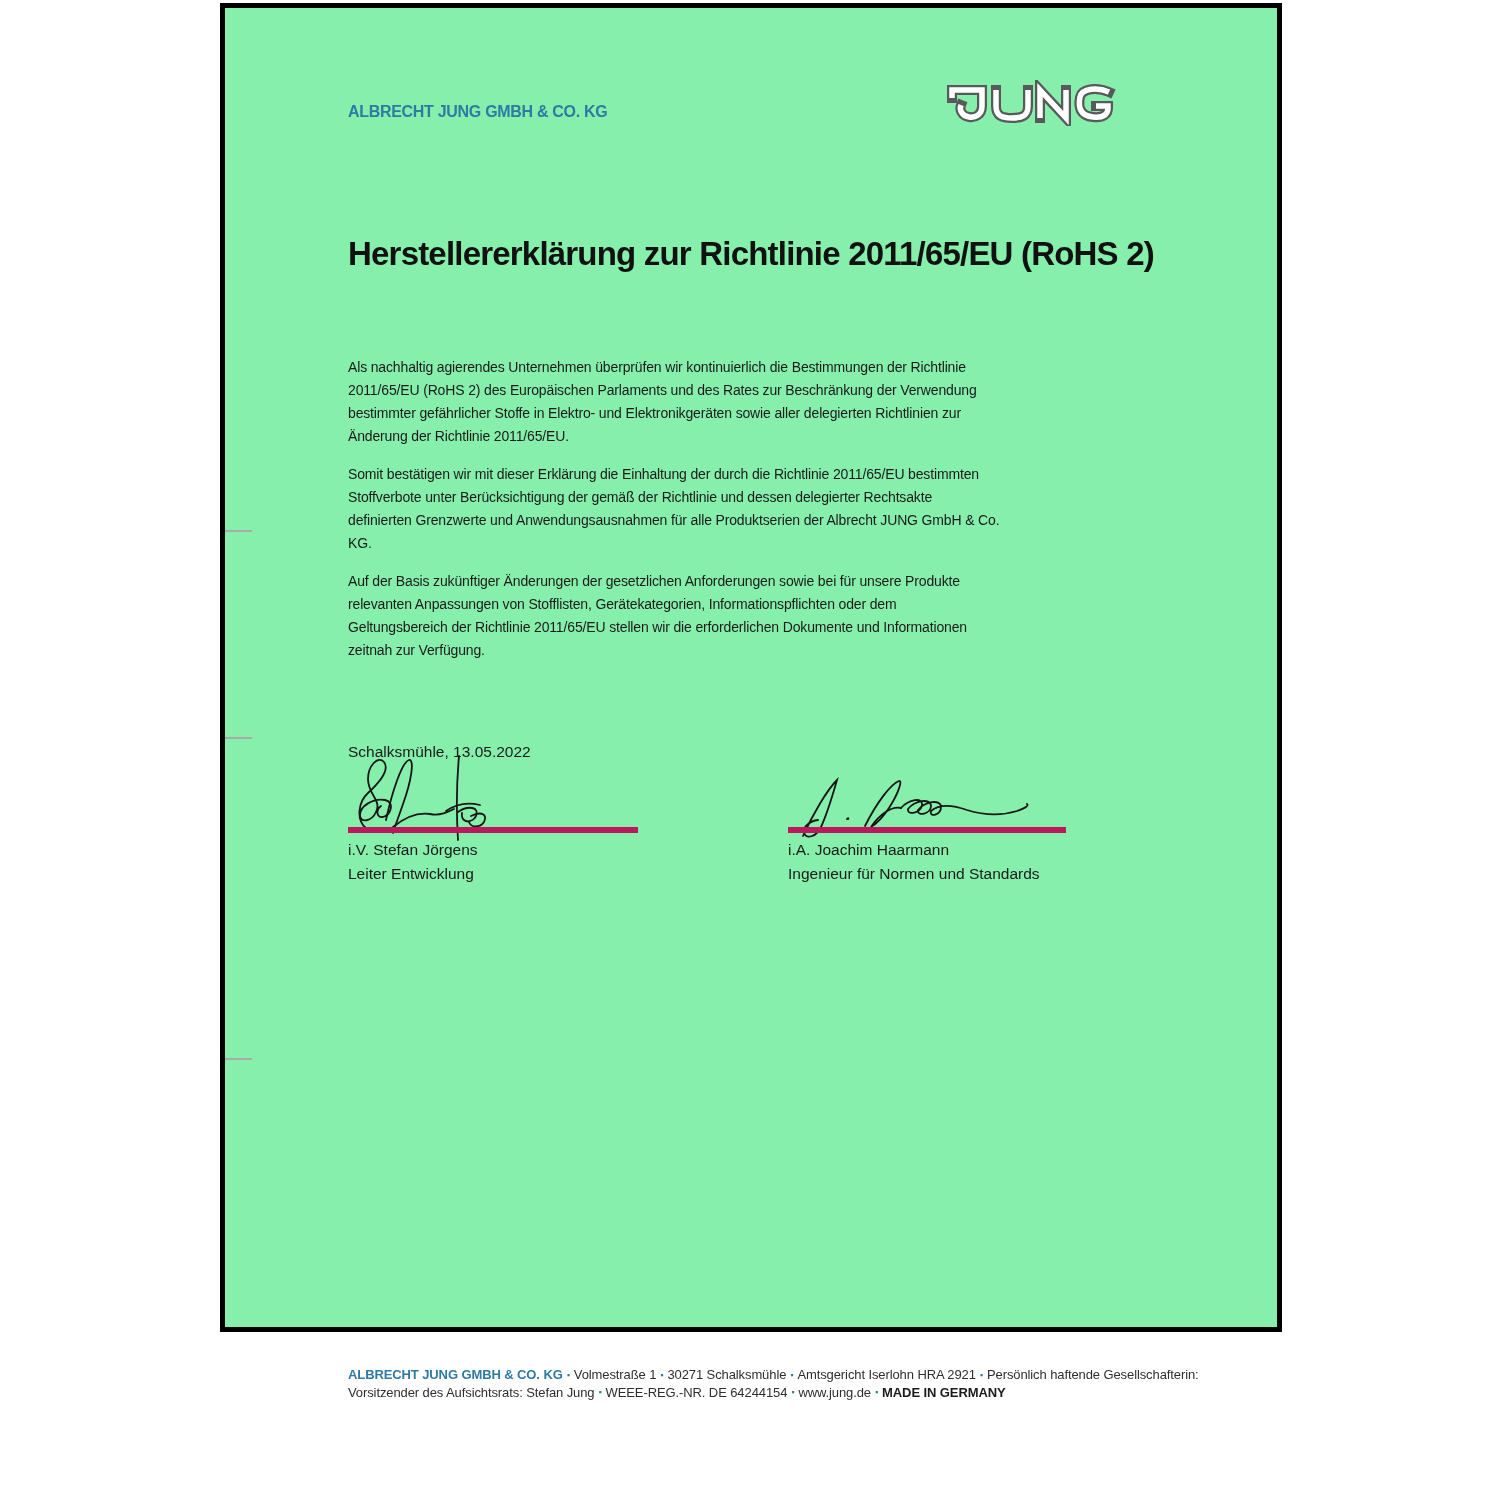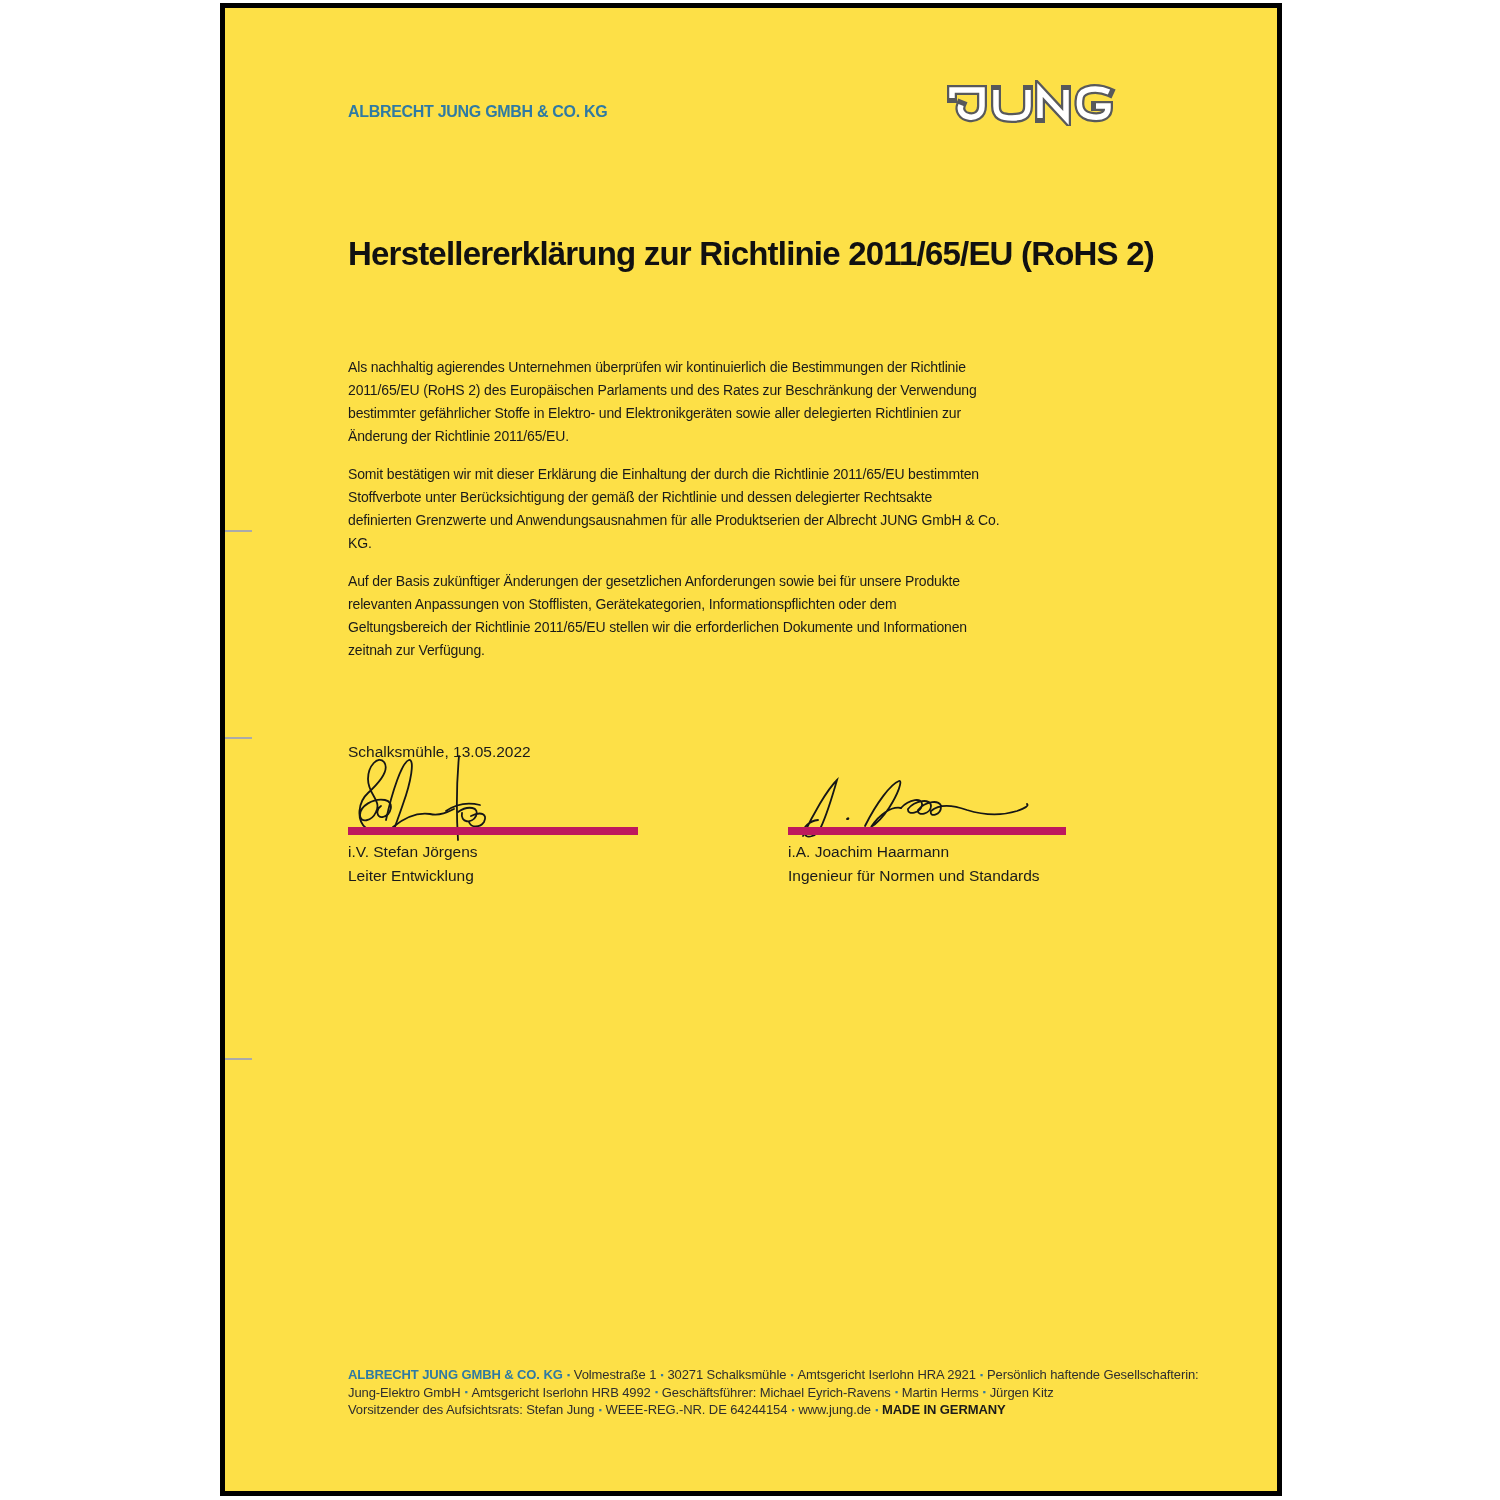--- a/index.html
+++ b/index.html
@@ -7,24 +7,24 @@
     position:relative;
     width:1500px;height:1500px;
     background:#ffffff;
     overflow:hidden;
     font-family:"Liberation Sans", sans-serif;
     color:#1a1a1a;
   }
   .page-frame{
     position:absolute;
     left:220px;top:3px;
-    width:1062px;height:1493px;
+    width:1062px;height:1329px;
     box-sizing:border-box;
     border:5px solid #000000;
-    background:#fde047;
+    background:#86efac;
   }
   .fold-mark{
     position:absolute;
     left:0;
     width:27px;height:2px;
     background:#aaaaaa;
   }
   .brand-header{
     position:absolute;
     left:123px;top:95px;
@@ -61,21 +61,21 @@
   }
   .dateline{
     position:absolute;
     left:123px;top:716px;
     font-size:15.5px;
     margin-top:19px;
   }
   .sig-col{
     position:absolute;
     top:819px;
-    border-top:8px solid #be185d;
+    border-top:6px solid #be185d;
     padding-top:5px;
     font-size:15.5px;
     line-height:24px;
   }
   .sig-col.left{left:123px;width:290px;}
   .sig-col.right{left:563px;width:278px;}
   .sig-svg{position:absolute;}
   .sig-svg.left{left:125px;top:740px;width:165px;height:102px;}
   .sig-svg.right{left:556px;top:762px;width:300px;height:72px;}
   .footer{
@@ -169,18 +169,17 @@
       <div>i.V. Stefan Jörgens</div>
       <div>Leiter Entwicklung</div>
     </div>
     <div class="sig-col right">
       <div>i.A. Joachim Haarmann</div>
       <div>Ingenieur für Normen und Standards</div>
     </div>
 
     <div class="footer">
         <div class="footer-line"><span class="brand">ALBRECHT JUNG GMBH &amp; CO. KG</span><span class="sep">▪</span><span>Volmestraße 1</span><span class="sep">▪</span><span>30271 Schalksmühle</span><span class="sep">▪</span><span>Amtsgericht Iserlohn HRA 2921</span><span class="sep">▪</span><span>Persönlich haftende Gesellschafterin:</span></div>
-        <div class="footer-line"><span>Jung-Elektro GmbH</span><span class="sep">▪</span><span>Amtsgericht Iserlohn HRB 4992</span><span class="sep">▪</span><span>Geschäftsführer: Michael Eyrich-Ravens</span><span class="sep">▪</span><span>Martin Herms</span><span class="sep">▪</span><span>Jürgen Kitz</span></div>
         <div class="footer-line"><span>Vorsitzender des Aufsichtsrats: Stefan Jung</span><span class="sep">▪</span><span>WEEE-REG.-NR. DE 64244154</span><span class="sep">▪</span><span>www.jung.de</span><span class="sep">▪</span><span class="bold">MADE IN GERMANY</span></div>
       </div>
 
   </div>
 </div>
 
 </body></html>

